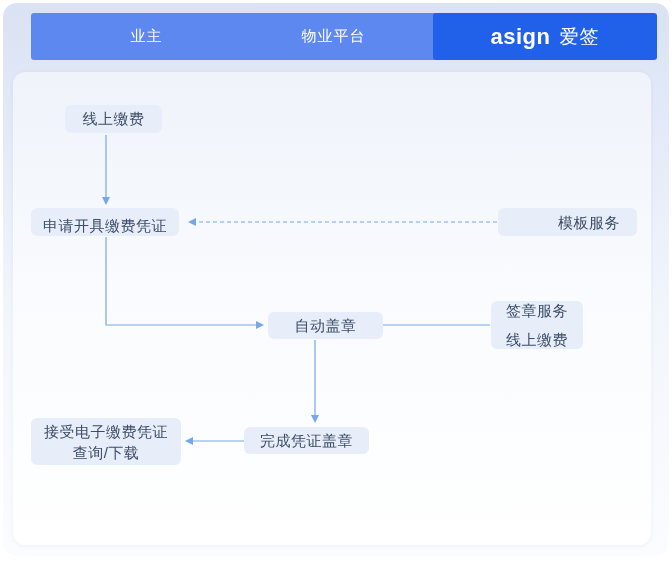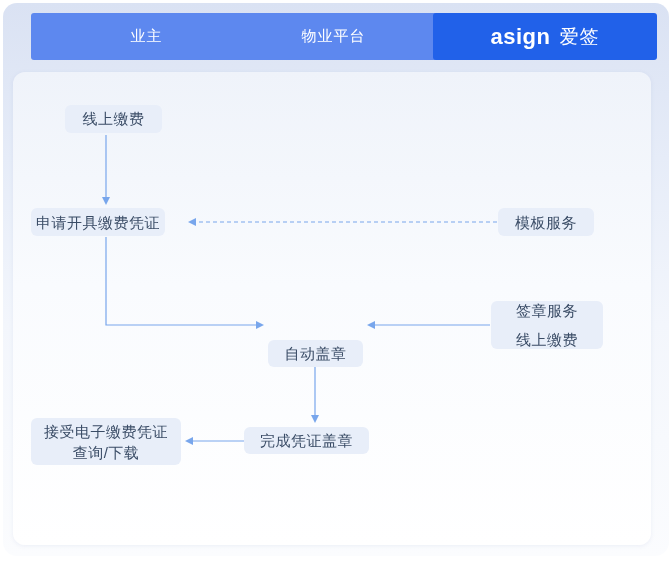--- a/index.html
+++ b/index.html
@@ -71,24 +71,24 @@
     display: flex;
     flex-direction: column;
     align-items: center;
     justify-content: center;
     line-height: 21px;
     letter-spacing: 0.5px;
     text-align: center;
     white-space: nowrap;
   }
   .n-online   { left: 52px;  top: 33px;  width: 97px;  height: 28px; font-family: Liberation Serif, serif; }
-  .n-apply    { left: 18px;  top: 136px; width: 134px; height: 28px; }
-  .n-template { left: 485px; top: 136px; width: 96px;  height: 28px; }
-  .n-auto     { left: 255px; top: 240px; width: 95px;  height: 27px; margin-top: 28px; }
-  .n-sign     { left: 478px; top: 229px; width: 112px; height: 48px; gap: 8px; }
+  .n-apply    { left: 18px;  top: 136px; width: 148px; height: 28px; justify-content: flex-end; }
+  .n-template { left: 485px; top: 136px; width: 96px;  height: 28px; padding-left: 43px; }
+  .n-auto     { left: 255px; top: 240px; width: 115px;  height: 27px; }
+  .n-sign     { left: 478px; top: 229px; width: 92px; height: 48px; gap: 8px; }
   .n-complete { left: 231px; top: 355px; width: 125px; height: 27px; }
   .n-receive  { left: 18px;  top: 346px; width: 150px; height: 47px; }
 </style>
 </head>
 <body>
 
 <div class="board">
 
   <div class="lane lane-owner">
     <span>业主</span>

